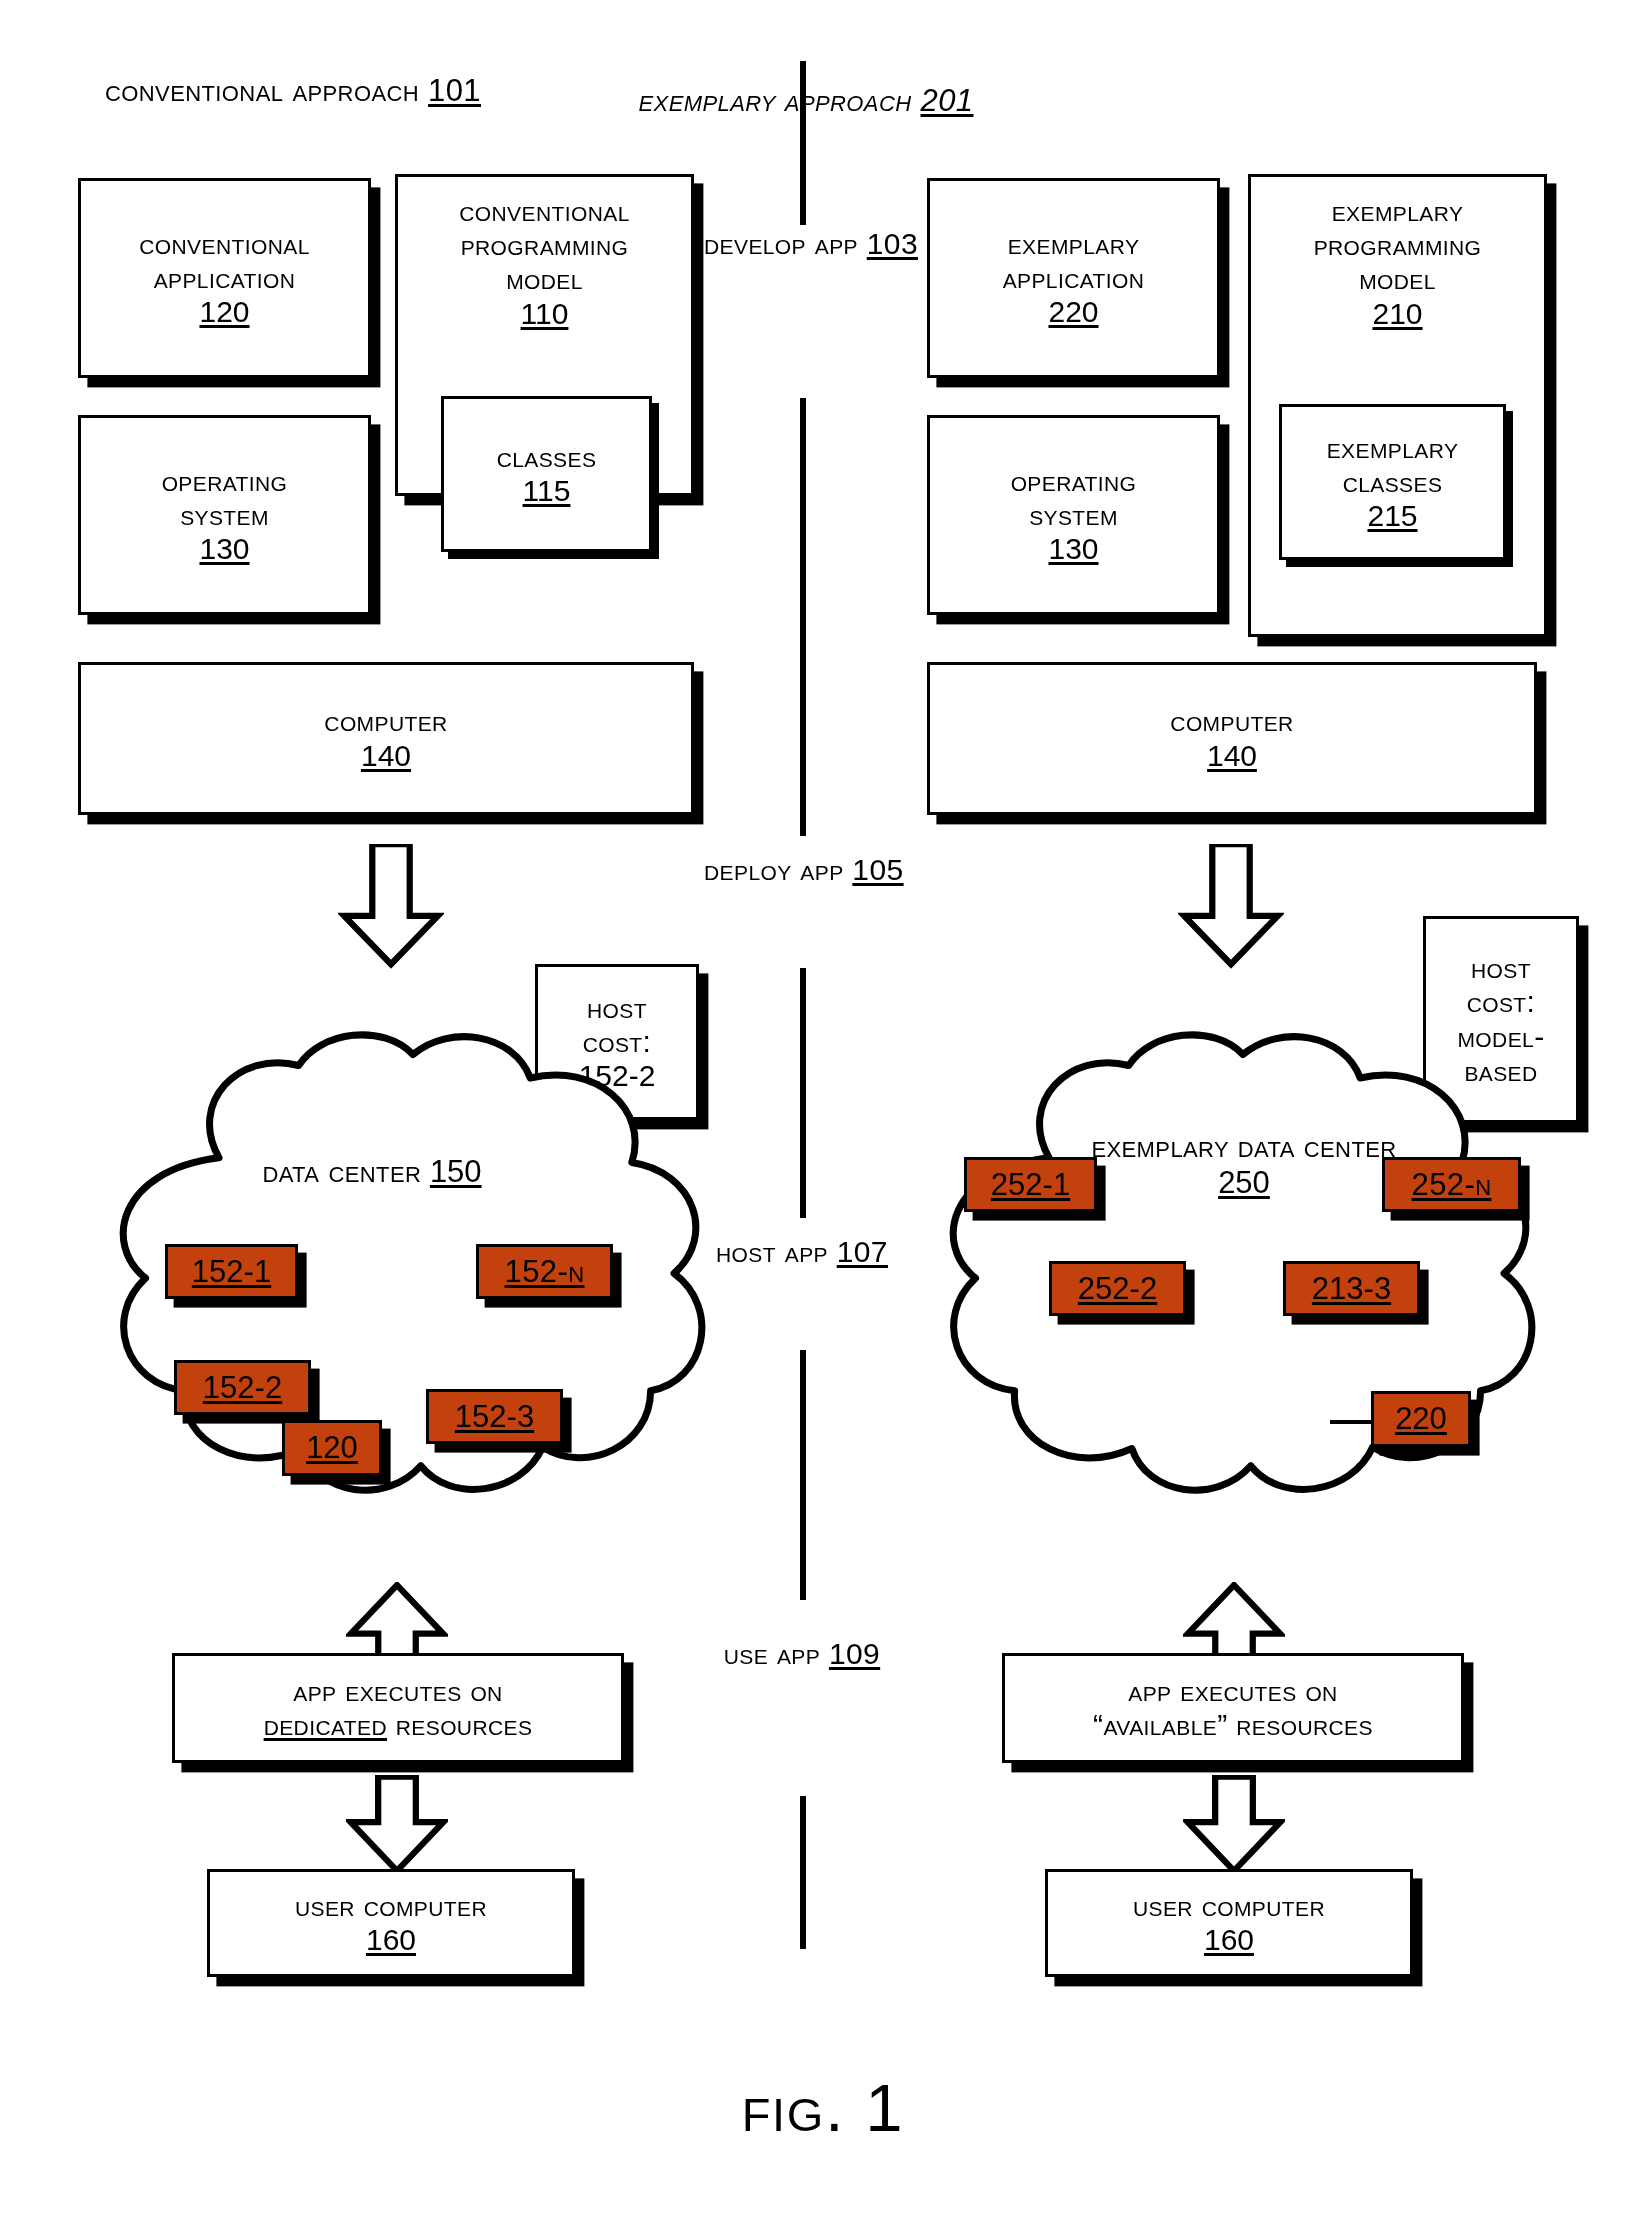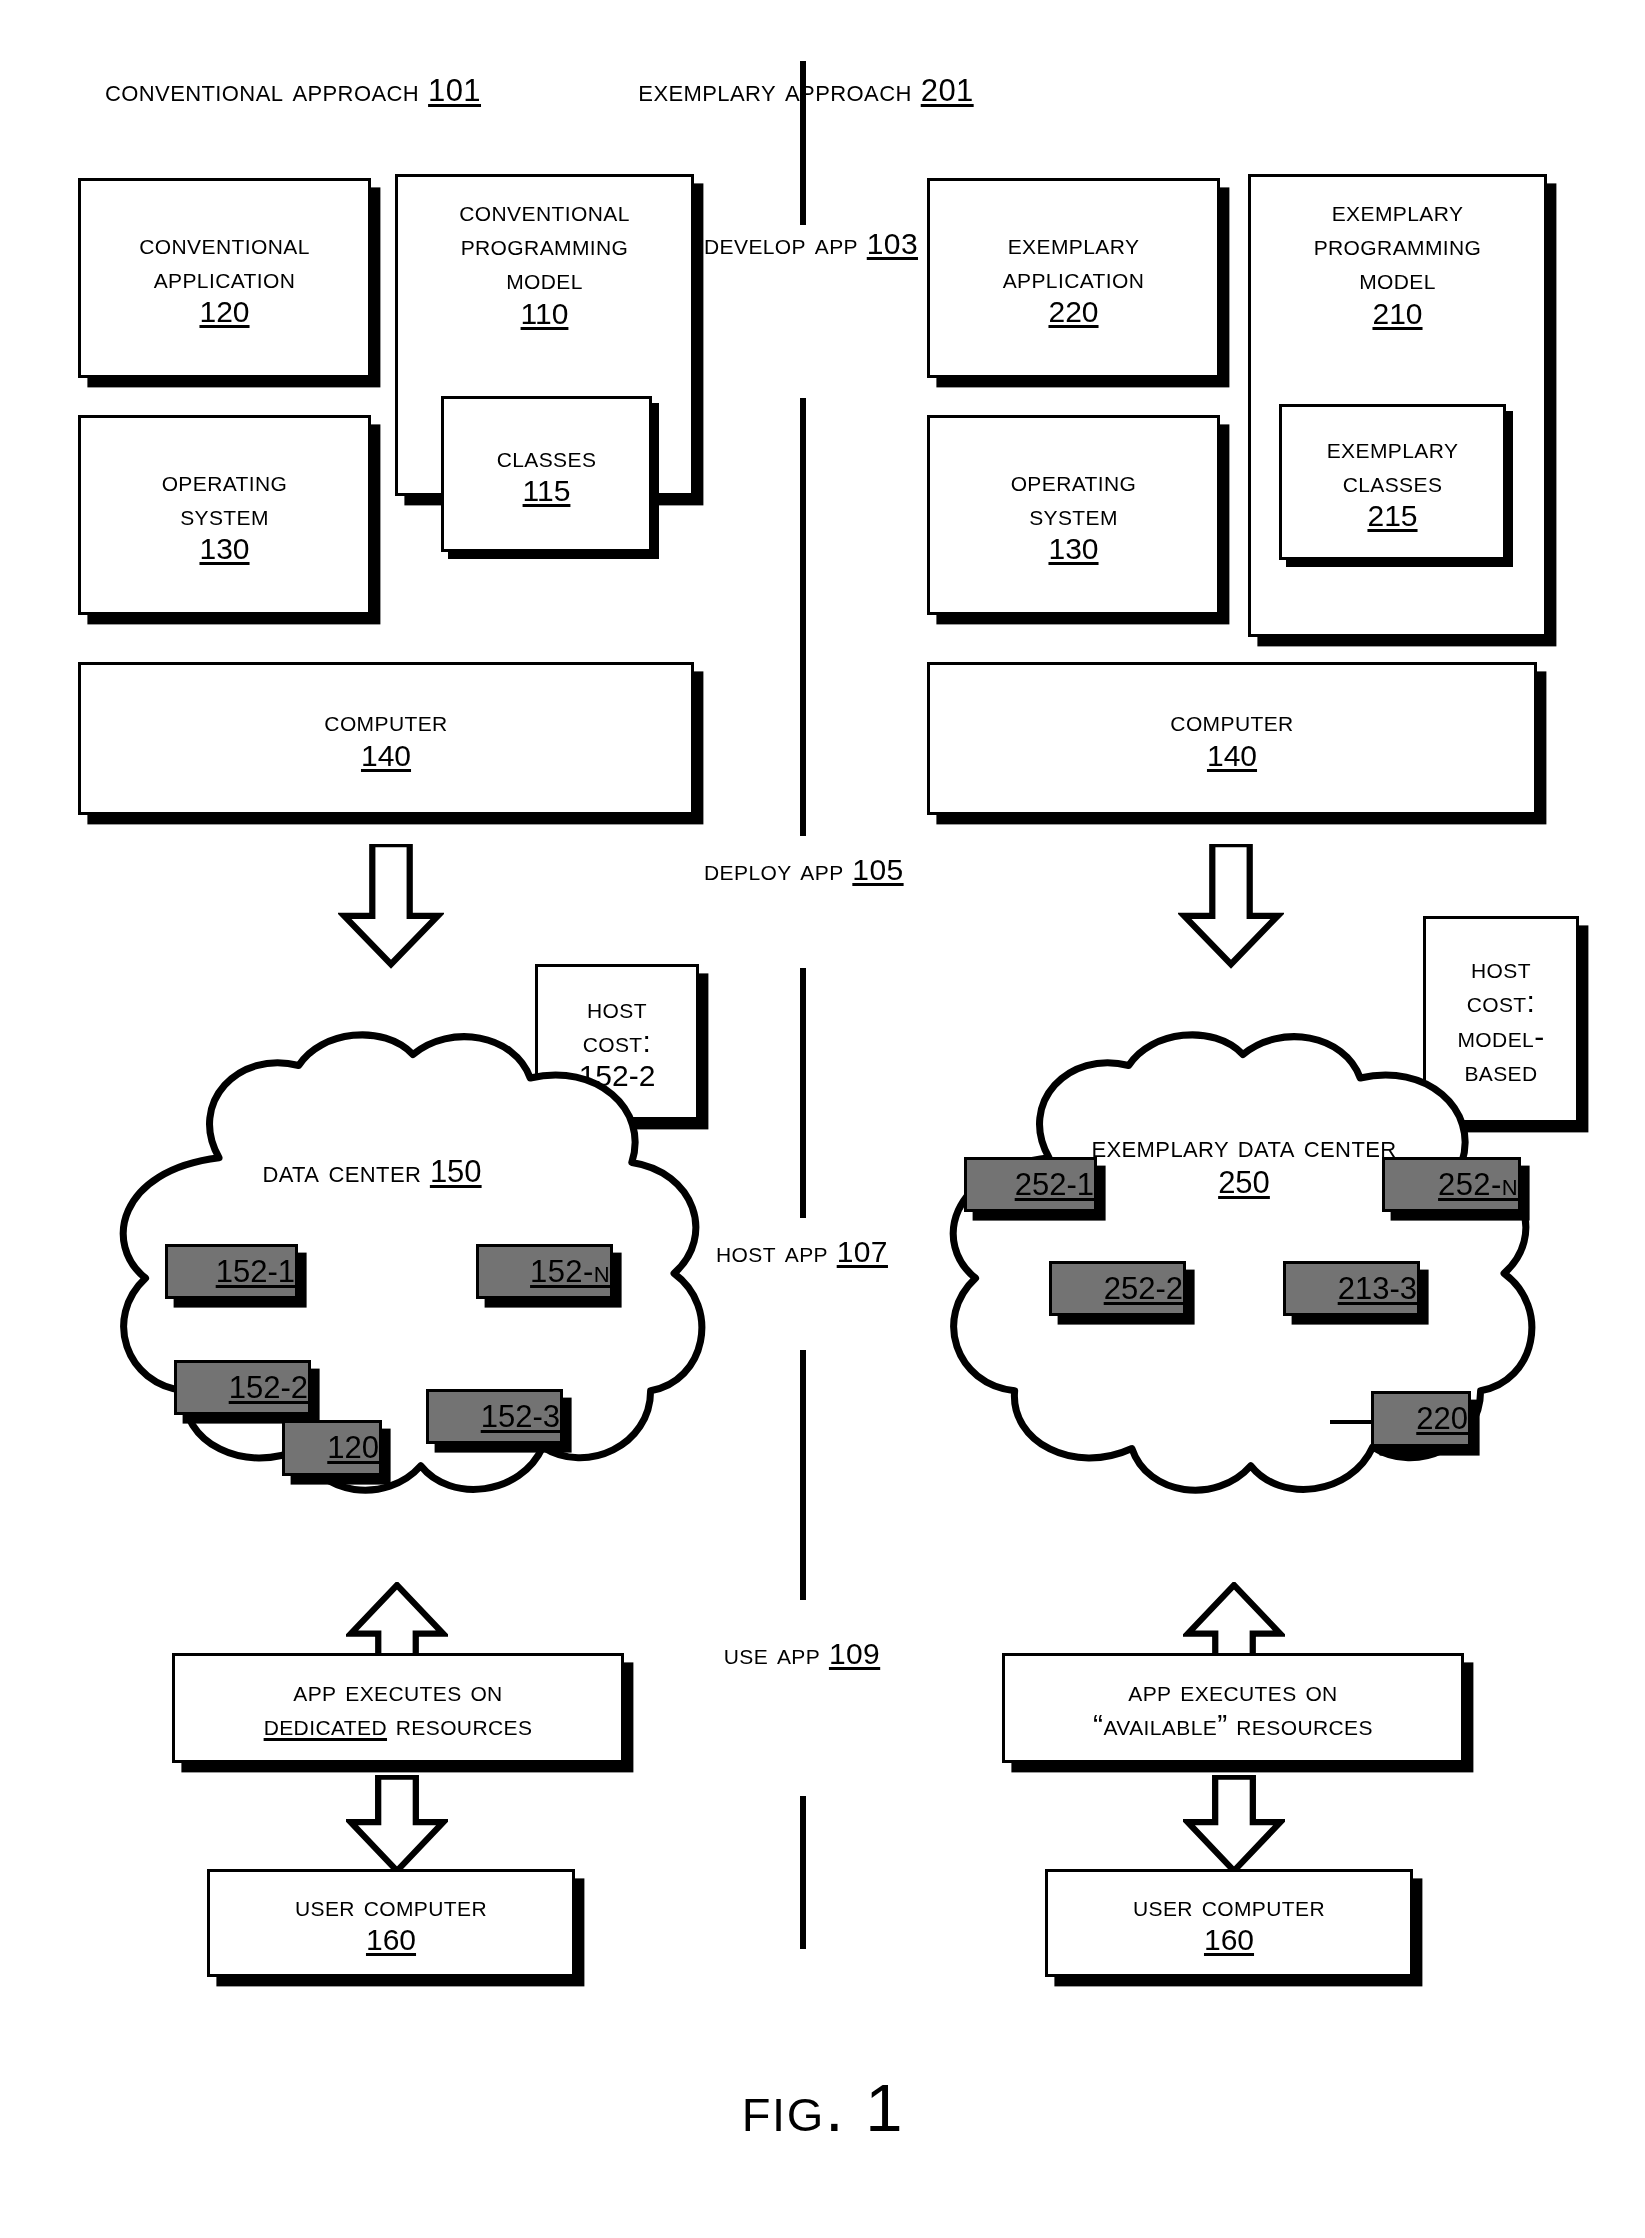--- a/index.html
+++ b/index.html
@@ -59,25 +59,25 @@
   }
   .box.thin { border-width: 3.1px; box-shadow: 7px 7px 0 0 #000; }
 
   .box .ln { display: block; white-space: nowrap; }
 
   
   .chip {
     position: absolute;
     box-sizing: border-box;
     border: 3.9px solid #000;
-    background: #737373;
+    background: #c2410c;
     box-shadow: 8.6px 8.6px 0 0 #000;
     display: flex;
     align-items: center;
-    justify-content: flex-end;
+    justify-content: center;
     font-size: 31px;
   }
 
   
   .divider-seg {
     position: absolute;
     width: 5.5px;
     background: #000;
   }
 
@@ -120,21 +120,21 @@
 </head>
 <body>
 
 <div id="page">
 
   <div class="col-heading sc" style="left:74px; top:38px; width:438px;">
     <span>Conventional Approach</span>
     <span class="num">101</span>
   </div>
 
-  <div class="col-heading sc" style="left:540px; top:38px; width:532px;">
+  <div class="col-heading sc" style="left:540px; top:48px; width:532px;font-style:italic;">
     <span>Exemplary Approach</span>
     <span class="num">201</span>
   </div>
 
   <div class="divider-seg" style="left:800px; top:61px; height:164px;"></div>
   <div class="divider-seg" style="left:800px; top:398px; height:438px;"></div>
   <div class="divider-seg" style="left:800px; top:968px; height:250px;"></div>
   <div class="divider-seg" style="left:800px; top:1350px; height:250px;"></div>
   <div class="divider-seg" style="left:800px; top:1796px; height:153px;"></div>
 

